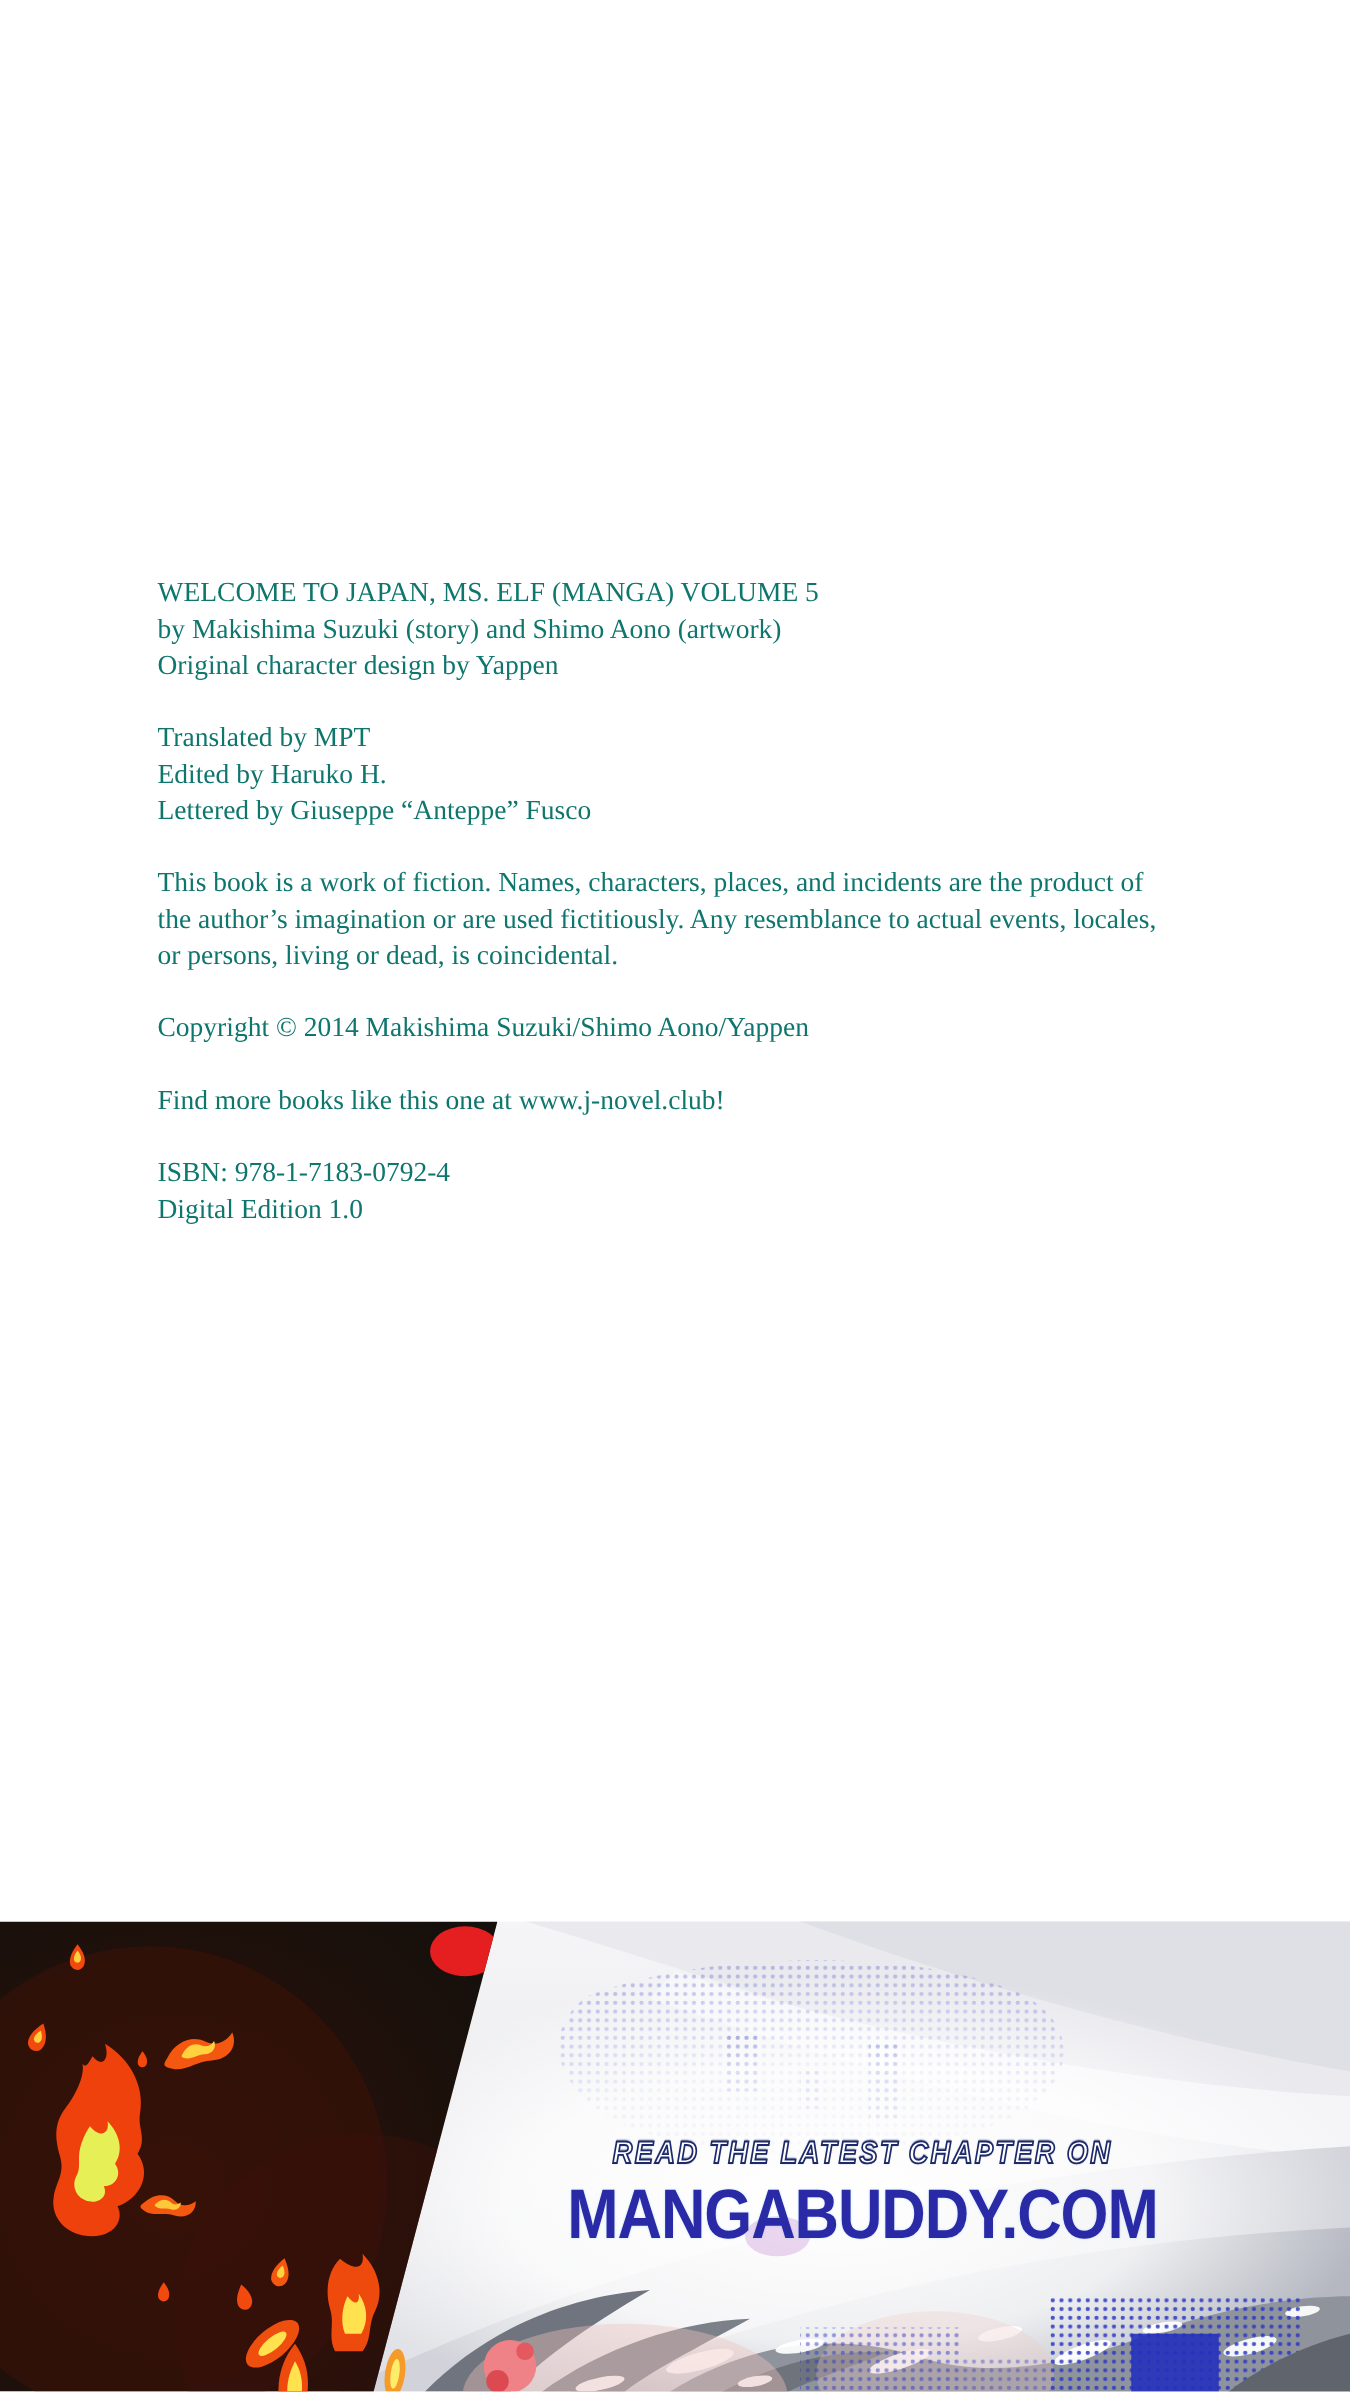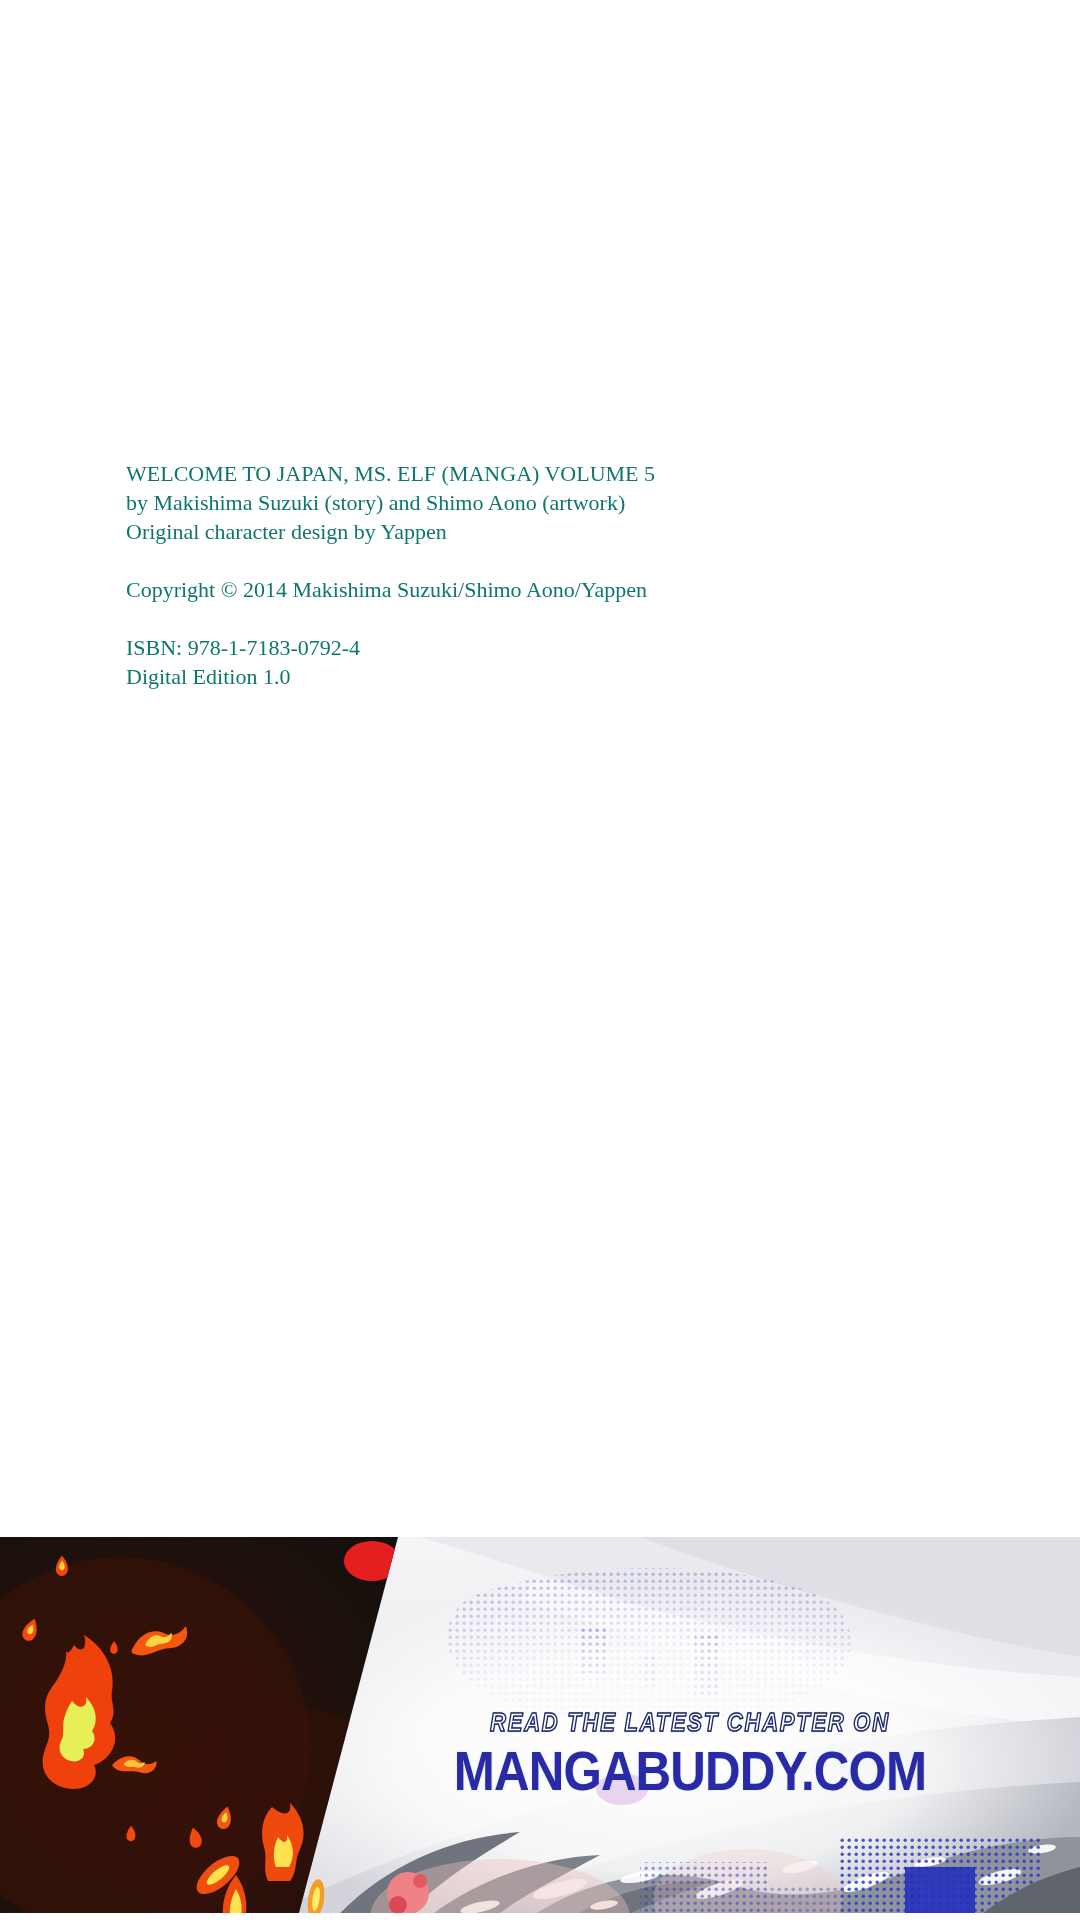--- a/index.html
+++ b/index.html
@@ -44,21 +44,28 @@
 </style>
 </head>
 <body>
 
 <div class="page">
 
   <main class="colophon">
     <p>WELCOME TO JAPAN, MS. ELF (MANGA) VOLUME 5
 by Makishima Suzuki (story) and Shimo Aono (artwork)
 Original character design by Yappen</p>
+    <p>Translated by MPT
+Edited by Haruko H.
+Lettered by Giuseppe “Anteppe” Fusco</p>
+    <p>This book is a work of fiction. Names, characters, places, and incidents are the product of
+the author’s imagination or are used fictitiously. Any resemblance to actual events, locales,
+or persons, living or dead, is coincidental.</p>
     <p>Copyright © 2014 Makishima Suzuki/Shimo Aono/Yappen</p>
+    <p>Find more books like this one at www.j-novel.club!</p>
     <p>ISBN: 978-1-7183-0792-4
 Digital Edition 1.0</p>
   </main>
 
   <a class="banner">
     <svg viewBox="0 0 1080 387" preserveAspectRatio="none" aria-hidden="true">
       <defs>
         <linearGradient id="baseGrad" x1="0" y1="0" x2="0" y2="1">
           <stop offset="0" stop-color="#f5f5f7"></stop>
           <stop offset="1" stop-color="#dfe0e5"></stop>

